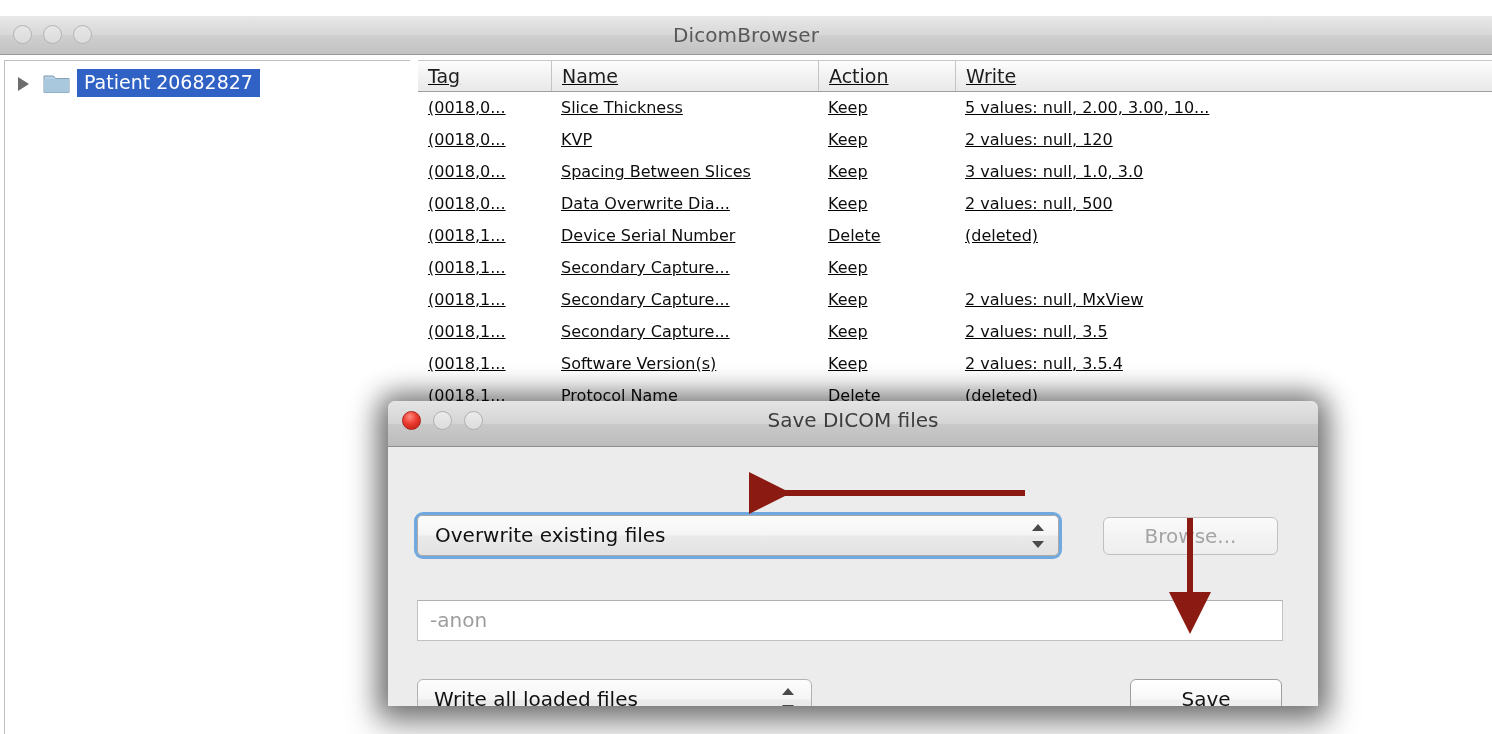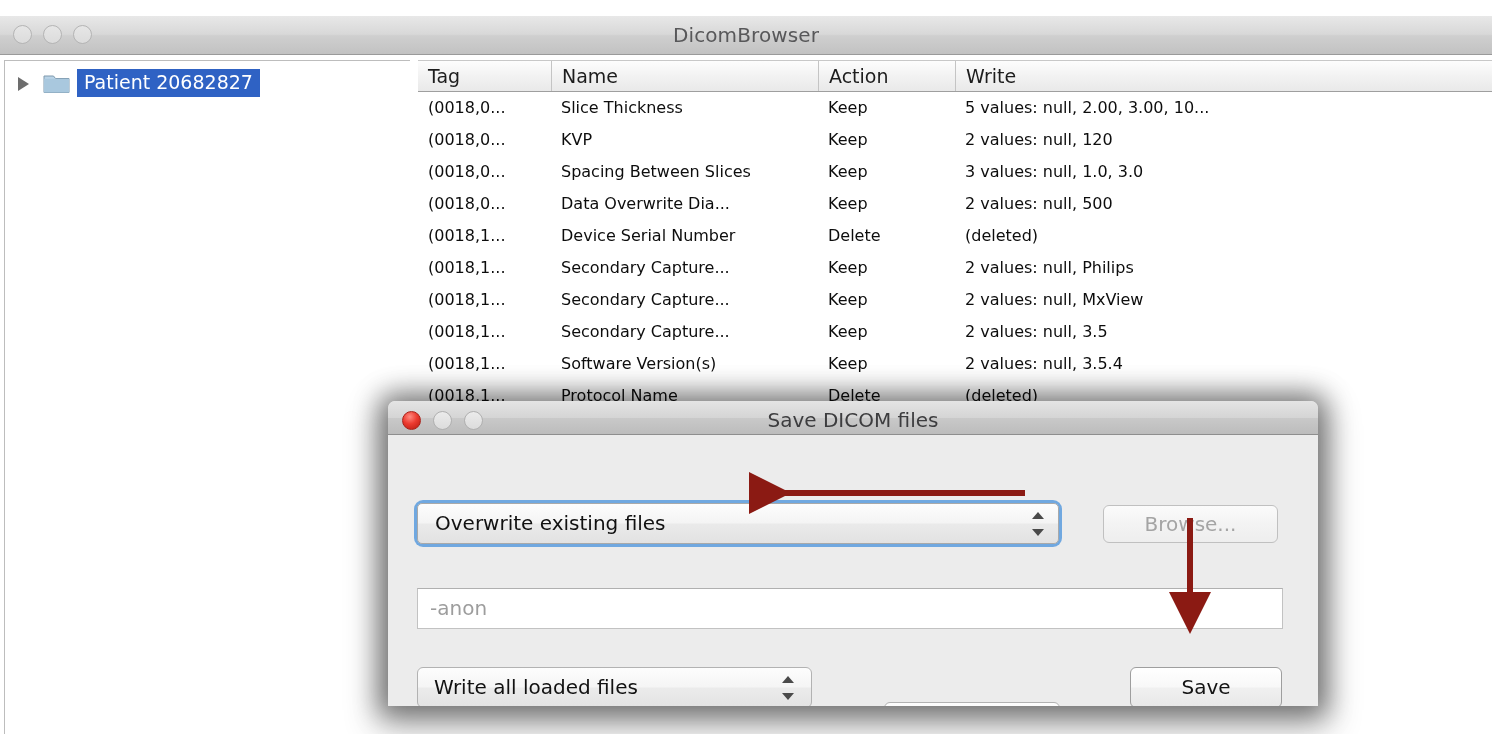--- a/index.html
+++ b/index.html
@@ -124,20 +124,21 @@
 
   
   .table-pane {
     position: absolute;
     left: 418px;
     top: 5px;
     width: 1074px;
     height: 522px;
     background: #ffffff;
     overflow: hidden;
+    text-decoration: underline;
   }
   .table-header {
     display: flex;
     height: 32px;
     background: linear-gradient(to bottom, #fdfdfd 0%, #f2f2f2 50%, #e9e9e9 100%);
     border-top: 1px solid #c8c8c8;
     border-bottom: 1px solid #9f9f9f;
     box-sizing: border-box;
     font-size: 19px;
     color: #1d1d1d;
@@ -181,21 +182,21 @@
     width: 930px;
     height: 305px;
     border-radius: 7px 7px 0 0;
     background: #ececec;
     box-shadow: 0 0 26px 8px rgba(0,0,0,0.40), 0 10px 34px 10px rgba(0,0,0,0.30);
     overflow: hidden;
     box-sizing: border-box;
   }
   .dlg-titlebar {
     position: relative;
-    height: 34px;
+    height: 46px;
     background: linear-gradient(to bottom, #e4e4e4 0%, #d5d5d5 50%, #c9c9c9 52%, #bcbcbc 100%);
     border-bottom: 1px solid #8e8e8e;
     box-sizing: border-box;
     border-radius: 7px 7px 0 0;
   }
   .dlg-title {
     position: absolute;
     left: 0; top: 0;
     width: 930px;
     line-height: 38px;
@@ -436,21 +437,20 @@
           <div class="trow">
             <div class="td col-tag">(0018,1...</div>
             <div class="td col-name">Device Serial Number</div>
             <div class="td col-action">Delete</div>
             <div class="td col-value">(deleted)</div>
           </div>
           <div class="trow">
             <div class="td col-tag">(0018,1...</div>
             <div class="td col-name">Secondary Capture...</div>
             <div class="td col-action">Keep</div>
-            <div class="td col-value">2 values: null, Philips</div>
           </div>
           <div class="trow">
             <div class="td col-tag">(0018,1...</div>
             <div class="td col-name">Secondary Capture...</div>
             <div class="td col-action">Keep</div>
             <div class="td col-value">2 values: null, MxView</div>
           </div>
           <div class="trow">
             <div class="td col-tag">(0018,1...</div>
             <div class="td col-name">Secondary Capture...</div>

